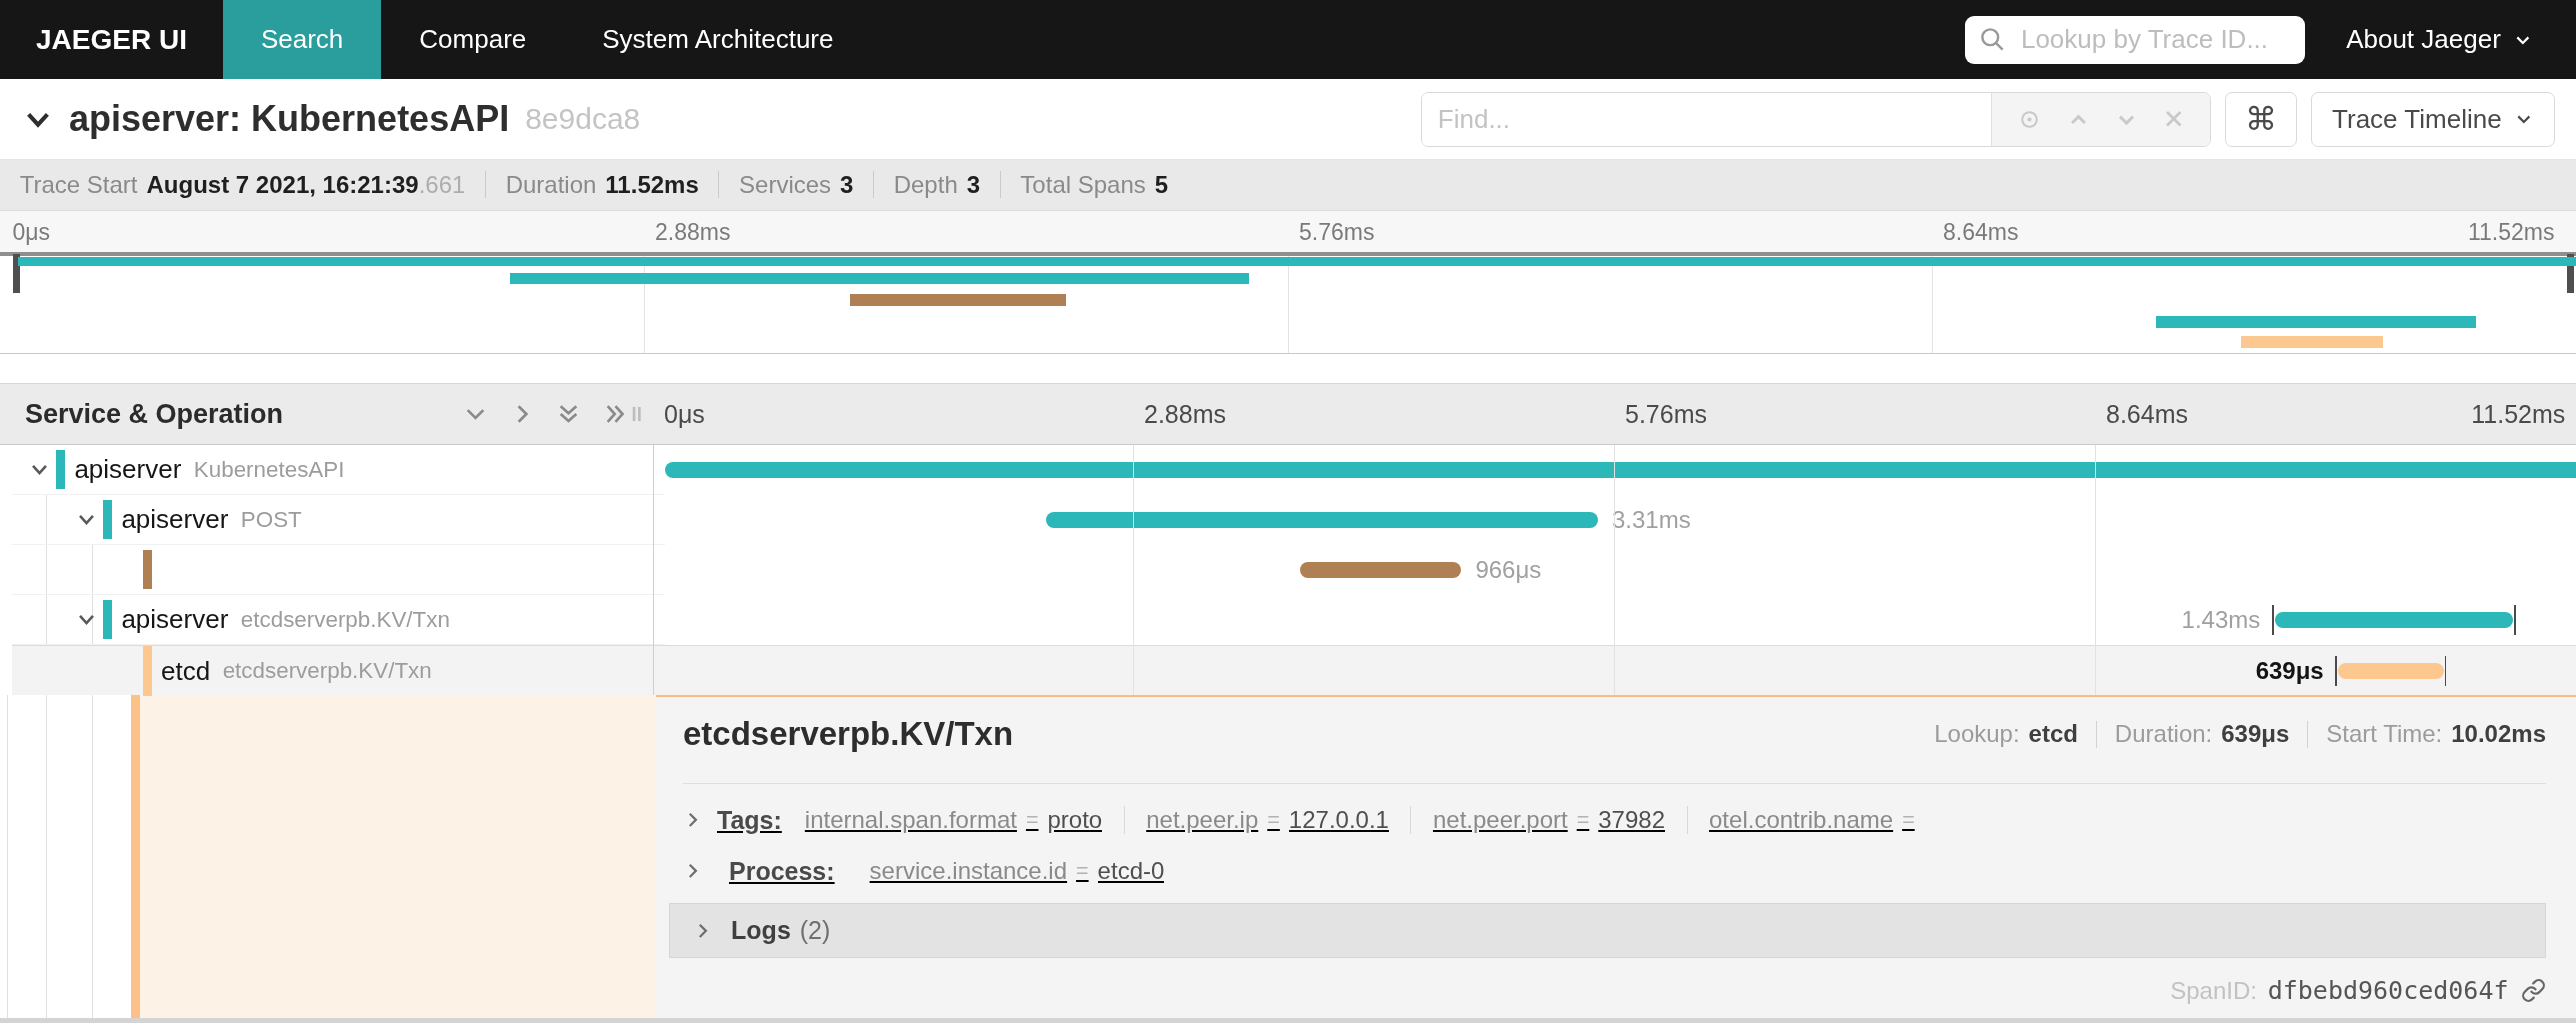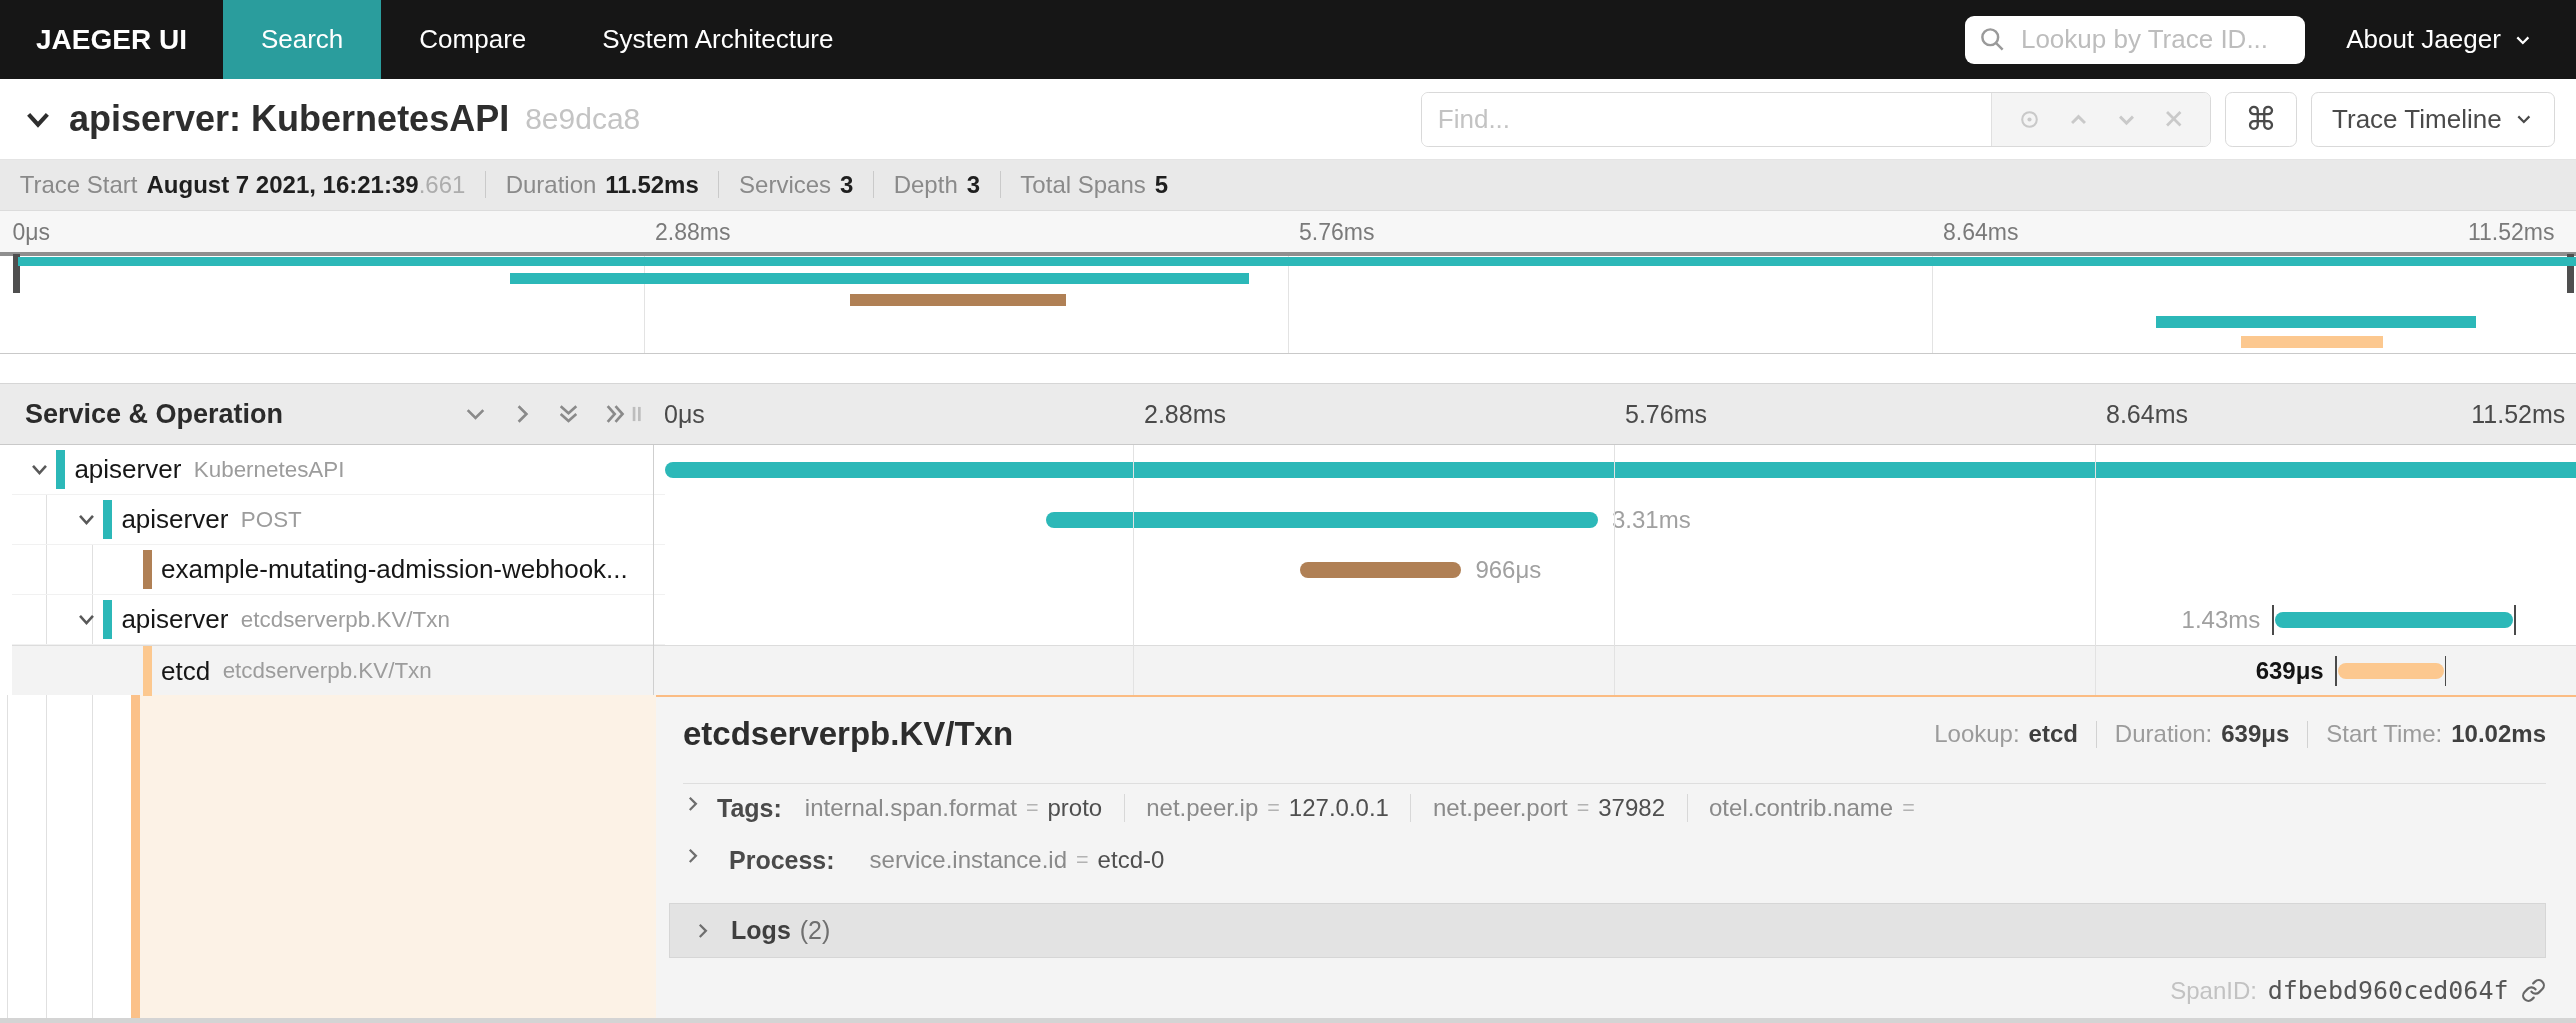--- a/index.html
+++ b/index.html
@@ -96,21 +96,21 @@
   .dgutter{position:absolute;top:695px;left:0;width:140px;height:328px;background:#fff;}
   .dstrip{position:absolute;top:695px;left:131px;width:9px;height:328px;background:#fbc189;z-index:2;}
   .dpeach{position:absolute;top:695px;left:140px;width:516px;height:328px;background:#fcf2e6;}
   .dpanel{position:absolute;top:695px;left:656px;right:0;height:328px;background:#f4f4f4;border-top:2.7px solid #fbbc83;box-sizing:border-box;z-index:2;}
   .dtitle-row{position:absolute;top:18px;left:27px;right:30px;display:flex;align-items:center;}
   .dtitle{font-size:33px;font-weight:bold;color:#2d2d2d;white-space:nowrap;}
   .dmeta{margin-left:auto;display:flex;align-items:center;font-size:24px;color:#9b9b9b;white-space:nowrap;}
   .dmeta b{color:#3f3f3f;margin-left:9px;}
   .vsep2{width:0.9px;height:27px;background:#d2d2d2;margin:0 18px;}
   .ddivider{position:absolute;top:86px;left:27px;right:30px;height:0.9px;background:#dedede;}
-  .kvline{position:absolute;left:27px;right:30px;display:flex;align-items:flex-start;font-size:24px;white-space:nowrap;overflow:hidden;}
+  .kvline{position:absolute;left:27px;right:30px;display:flex;align-items:center;font-size:24px;white-space:nowrap;overflow:hidden;text-decoration:underline;}
   .kv-tags{top:97px;height:52px;}
   .kv-process{top:149px;height:50px;gap:12px;}
   .kvline .xlab{font-size:25px;font-weight:bold;color:#4a4a4a;margin:0 23px 0 14.3px;}
   .titem{display:flex;align-items:center;min-width:0;}
   .titem + .titem{border-left:0.9px solid #d8d8d8;margin-left:21.5px;padding-left:21.5px;}
   .tkey{color:#8a8a8a;}
   .teq{color:#b3b3b3;margin:0 9px;font-size:21.5px;}
   .tval{color:#4f4f4f;overflow:hidden;text-overflow:clip;}
   .dlogs{position:absolute;top:206px;left:13.4px;right:30px;height:55px;background:#e3e3e3;border:0.9px solid #d6d6d6;box-sizing:border-box;display:flex;align-items:center;padding-left:23px;font-size:25px;cursor:pointer;}
   .dlogs .llab{font-weight:bold;color:#3f3f3f;margin-left:18px;}
@@ -321,21 +321,20 @@
       <div class="rtrack">
         <div class="sbar" style="left: 19.8%; width: 28.7%; background: rgb(44, 184, 184);">
           <span class="lbl right">3.31ms</span>
         </div>
       </div>
     </div>
 
     <div class="row" style="top:100px">
       <div class="rleft">
         <span class="cbar" style="margin-left:131px;background:#b08055"></span>
-        <span class="sname">example-mutating-admission-webhook...</span>
       </div>
       <div class="rtrack">
         <div class="sbar" style="left: 33%; width: 8.4%; background: rgb(176, 128, 85);">
           <span class="lbl right">966μs</span>
         </div>
       </div>
     </div>
 
     <div class="row" style="top:150px">
       <div class="rleft">

